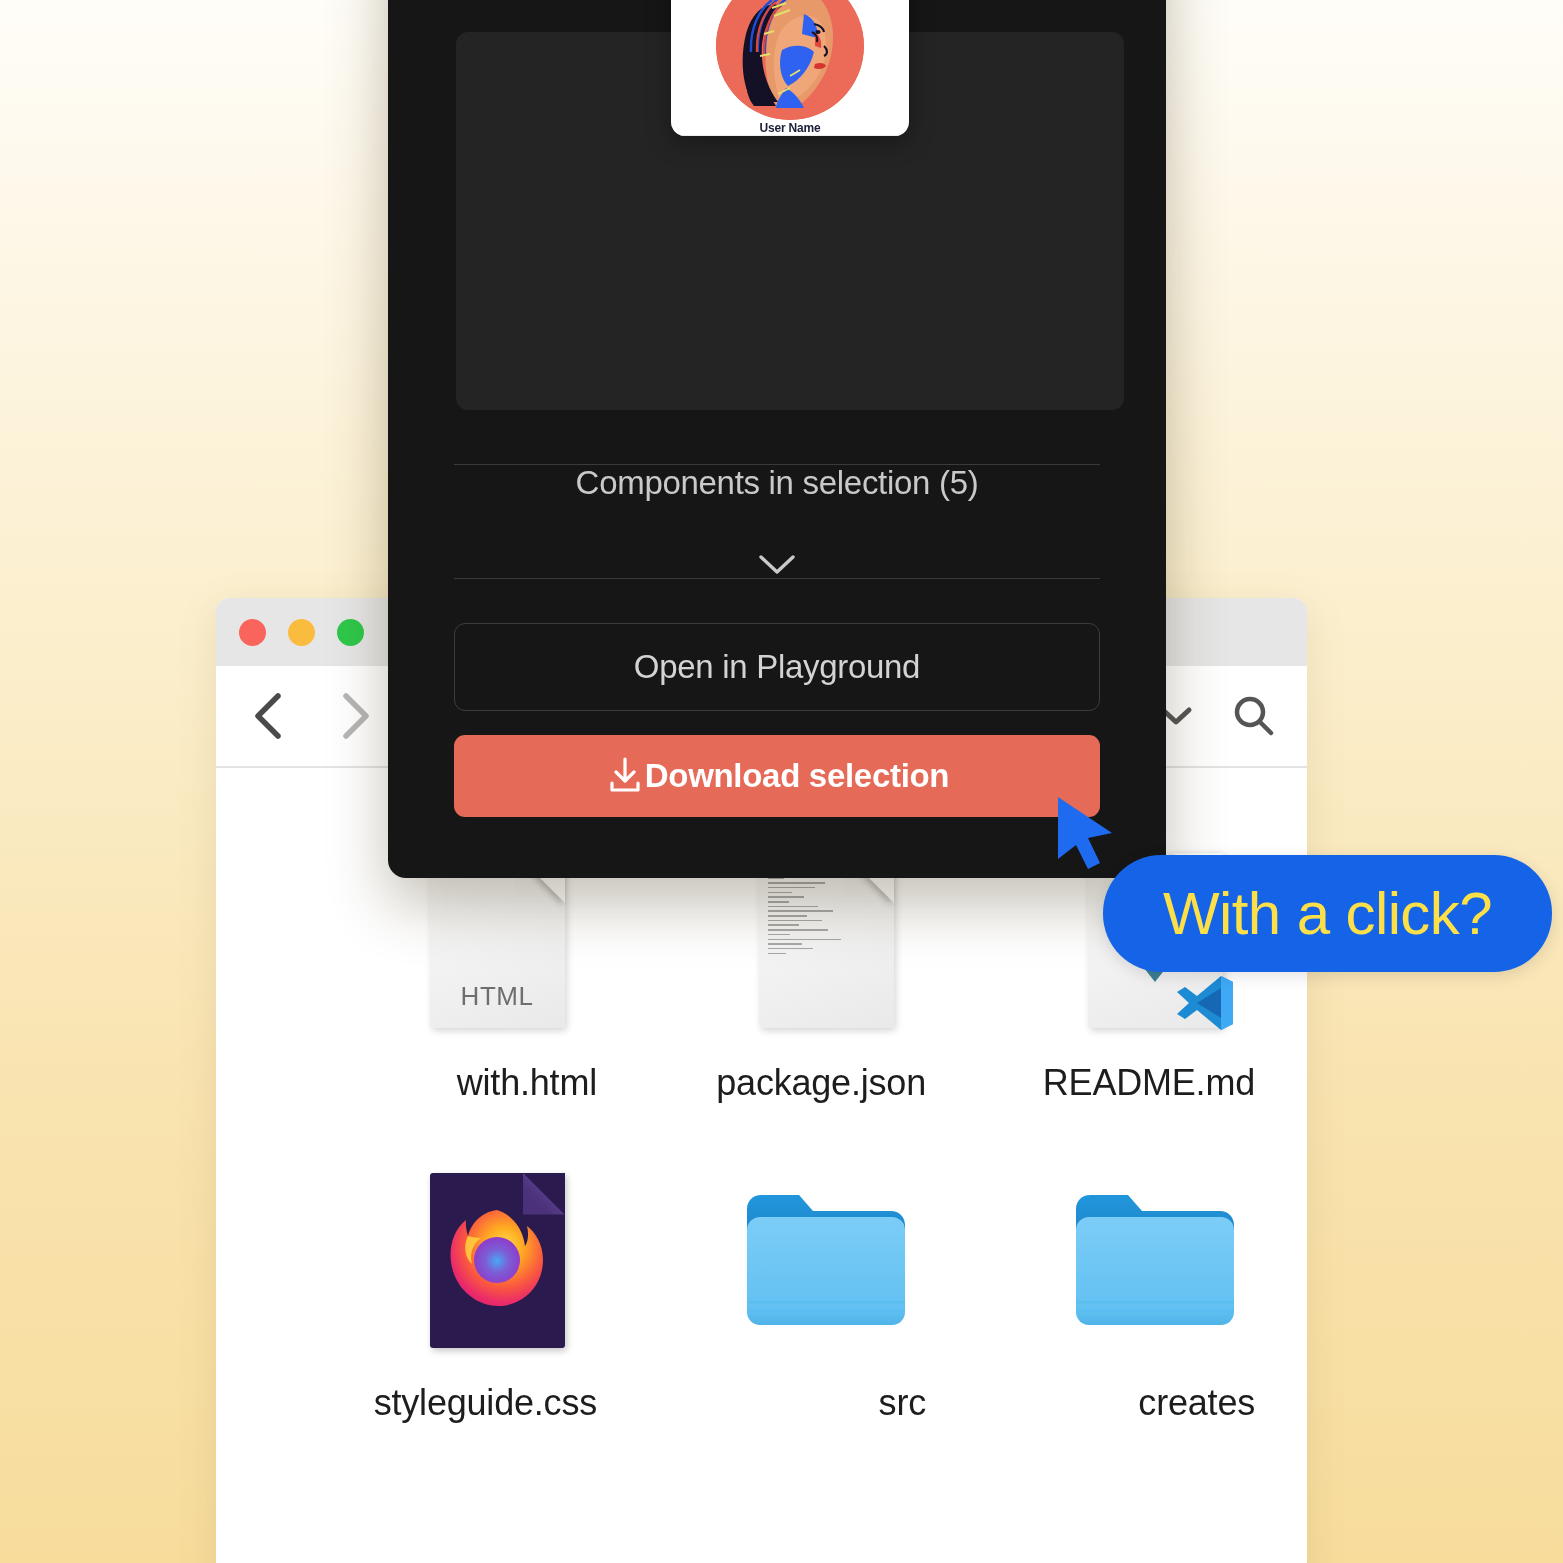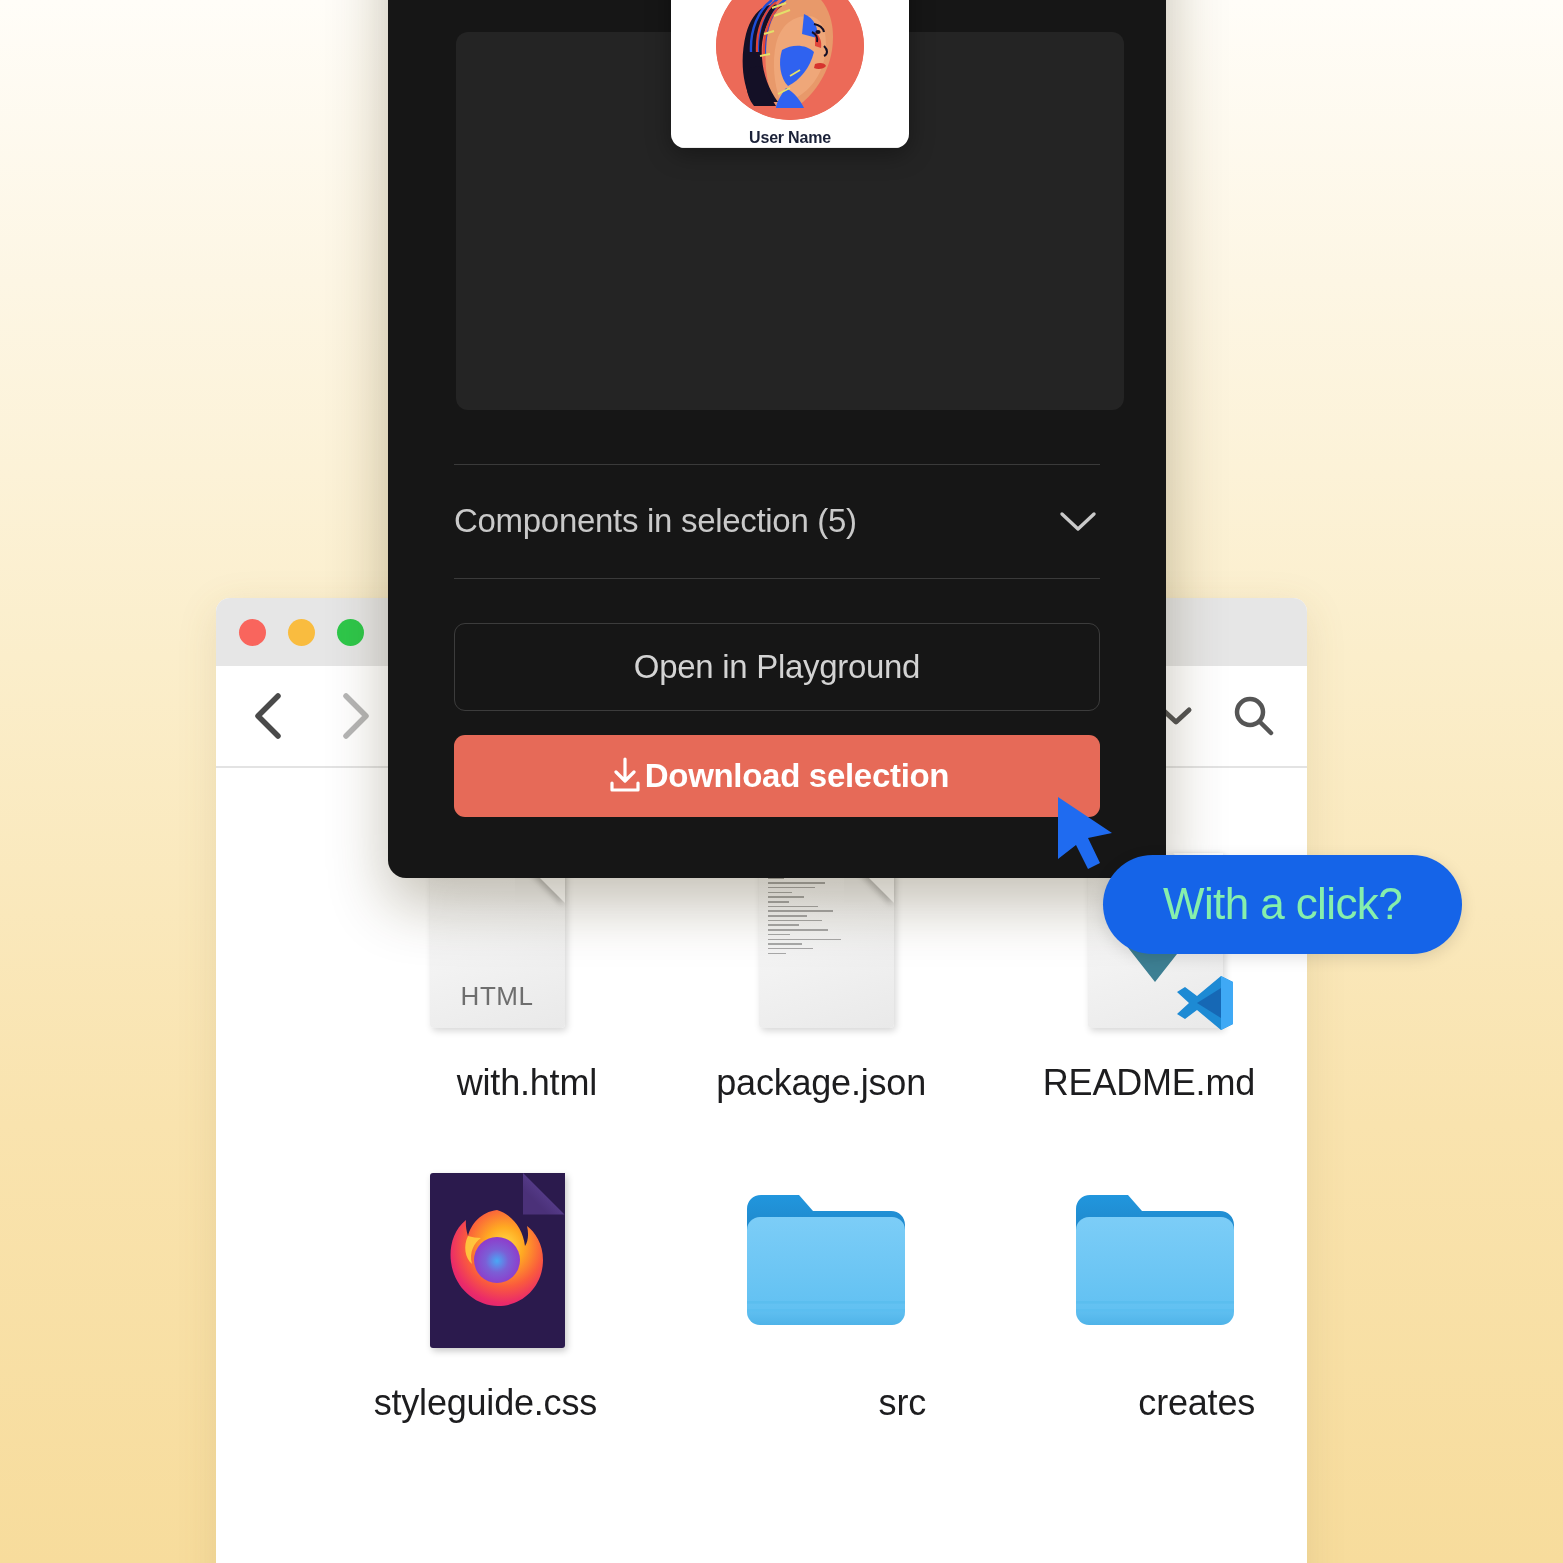--- a/index.html
+++ b/index.html
@@ -203,24 +203,24 @@
     padding: 16px 20px 0;
     display: flex; justify-content: center;
   }
   #card-avatar {
     width: 148px; height: 148px; border-radius: 50%;
     overflow: hidden; position: relative;
     background: #ec6a58;
   }
   #card-name {
     text-align: center;
-    font-size: 16px;
+    font-size: 12px;
     font-weight: bold;
     color: #1b2138;
-    margin-top: 9px;
+    margin-top: 1px;
     letter-spacing: -0.2px;
   }
   #card-desc {
     text-align: center;
     font-size: 12.5px;
     line-height: 1.55;
     color: #4d5262;
     padding: 7px 20px 16px;
   }
   #card-divider { height: 1px; background: #ececec; }
@@ -242,21 +242,21 @@
     position: absolute; left: 66px; right: 66px; top: 724px;
     height: 1px; background: #3a3a3a;
   }
   #panel-divider-bottom {
     position: absolute; left: 66px; right: 66px; top: 838px;
     height: 1px; background: #3a3a3a;
   }
   #components-row {
     position: absolute;
     left: 66px; right: 66px; top: 724px; height: 114px;
-    display: flex; align-items: center; justify-content: space-between;
+    display: flex; align-items: center; justify-content: space-between; flex-direction: column;
   }
   #components-label {
     font-size: 33px;
     color: #c9c9c9;
     letter-spacing: -0.3px;
   }
   #components-chevron { display: flex; align-items: center; }
 
   #btn-playground {
     position: absolute;
@@ -297,22 +297,22 @@
     position: absolute;
     left: 1103px;
     top: 855px;
     background: #1564e8;
     border-radius: 58px;
     padding: 24px 60px;
     z-index: 45;
     box-shadow: 0 4px 16px rgba(0,0,0,0.12);
   }
   #speech-bubble-text {
-    color: #86efac;
-    font-size: 44px;
+    color: #fde047;
+    font-size: 60px;
     letter-spacing: -0.6px;
     white-space: nowrap;
     line-height: 1.15;
   }
 </style>
 </head>
 <body>
 
 <div id="stage">
 

